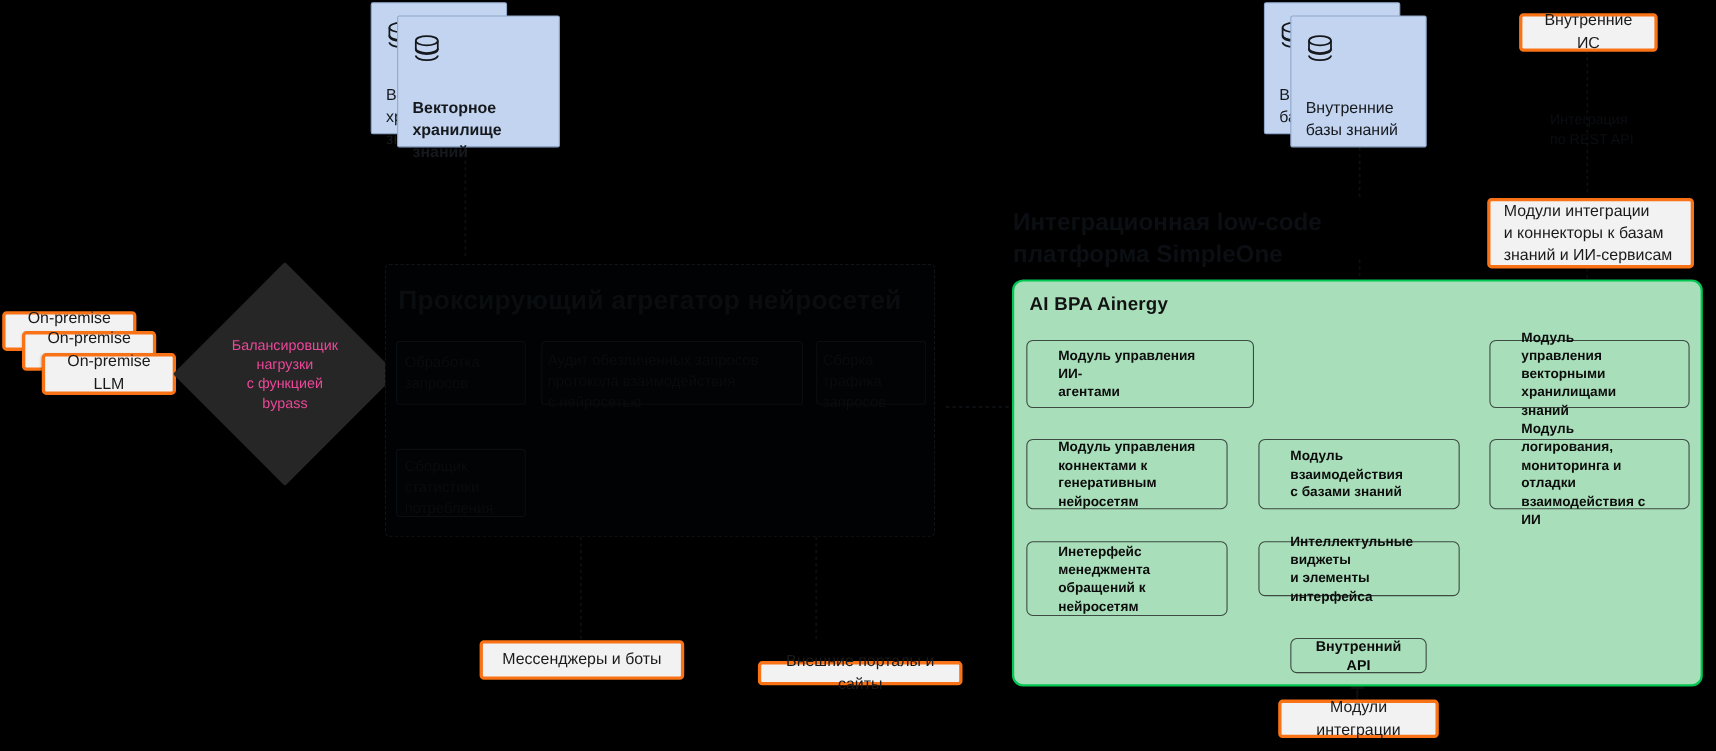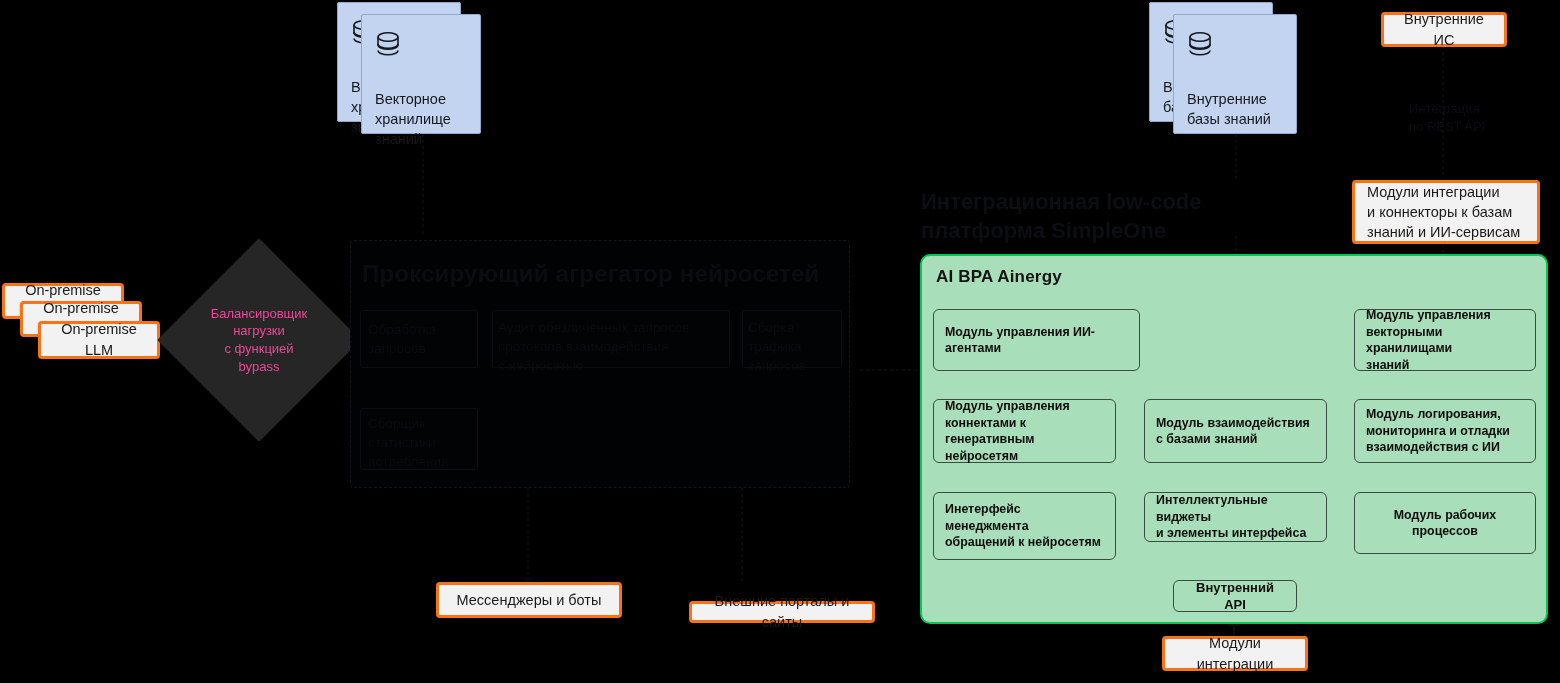--- a/index.html
+++ b/index.html
@@ -154,21 +154,21 @@
     position: absolute;
     background: #a8dfba;
     border: 1px solid #3d4a42;
     border-radius: 6px;
     color: #0c0c0c;
     font-size: 12.4px;
     font-weight: 700;
     line-height: 1.33;
     display: flex;
     align-items: center;
-    padding: 6px 11px;
+    padding: 6px 28px;
     white-space: pre-line;
   }
   .modbox.center { justify-content: center; text-align: center; }
 
   svg.arrow-layer {
     position: absolute;
     left: 0; top: 0;
     width: 1560px; height: 683px;
     pointer-events: none;
     overflow: visible;
@@ -235,21 +235,21 @@
       <ellipse cx="13" cy="6" rx="10" ry="4.2" fill="none" stroke="#15181c" stroke-width="1.6"></ellipse>
       <path d="M3 6 v8 a10 4.2 0 0 0 20 0 v-8" fill="none" stroke="#15181c" stroke-width="1.6"></path>
       <path d="M3 13 a10 4.2 0 0 0 20 0" fill="none" stroke="#15181c" stroke-width="1.6"></path>
       <path d="M3 19.5 a10 4.2 0 0 0 20 0" fill="none" stroke="#15181c" stroke-width="1.6"></path>
     </svg>
     <span class="db-label">Векторное
 хранилище
 знаний</span>
   </div>
 
-  <div class="node dbcard" style="left:361px; top:14px; width:120px; height:120px;">
+  <div class="node dbcard" style="left:361px; top:14px; width:148px; height:120px;font-weight:bold;">
     <svg class="db-icon" viewBox="0 0 26 28">
       <ellipse cx="13" cy="6" rx="10" ry="4.2" fill="none" stroke="#15181c" stroke-width="1.6"></ellipse>
       <path d="M3 6 v8 a10 4.2 0 0 0 20 0 v-8" fill="none" stroke="#15181c" stroke-width="1.6"></path>
       <path d="M3 13 a10 4.2 0 0 0 20 0" fill="none" stroke="#15181c" stroke-width="1.6"></path>
       <path d="M3 19.5 a10 4.2 0 0 0 20 0" fill="none" stroke="#15181c" stroke-width="1.6"></path>
     </svg>
     <span class="db-label">Векторное
 хранилище
 знаний</span>
   </div>
@@ -356,21 +356,20 @@
   <div class="modbox" style="left:1354px; top:399px; width:182px; height:64px;">Модуль логирования,
 мониторинга и отладки
 взаимодействия с ИИ</div>
   <div class="modbox" style="left:1144px; top:399px; width:183px; height:64px;">Модуль взаимодействия
 с базами знаний</div>
 
   <div class="modbox" style="left:933px; top:492px; width:183px; height:68px;">Инетерфейс менеджмента
 обращений к нейросетям</div>
   <div class="modbox" style="left:1144px; top:492px; width:183px; height:50px;">Интеллектульные виджеты
 и элементы интерфейса</div>
-  <div class="modbox center" style="left:1354px; top:492px; width:182px; height:62px;">Модуль рабочих процессов</div>
 
   <div class="modbox center" style="left:1173px; top:580px; width:124px; height:32px; font-size:13px;">Внутренний API</div>
 
   <div class="node lightbox" style="left:1162px; top:636px; width:146px; height:35px;">
     <span>Модули интеграции</span>
   </div>
 
 </div>
 
 </body></html>

